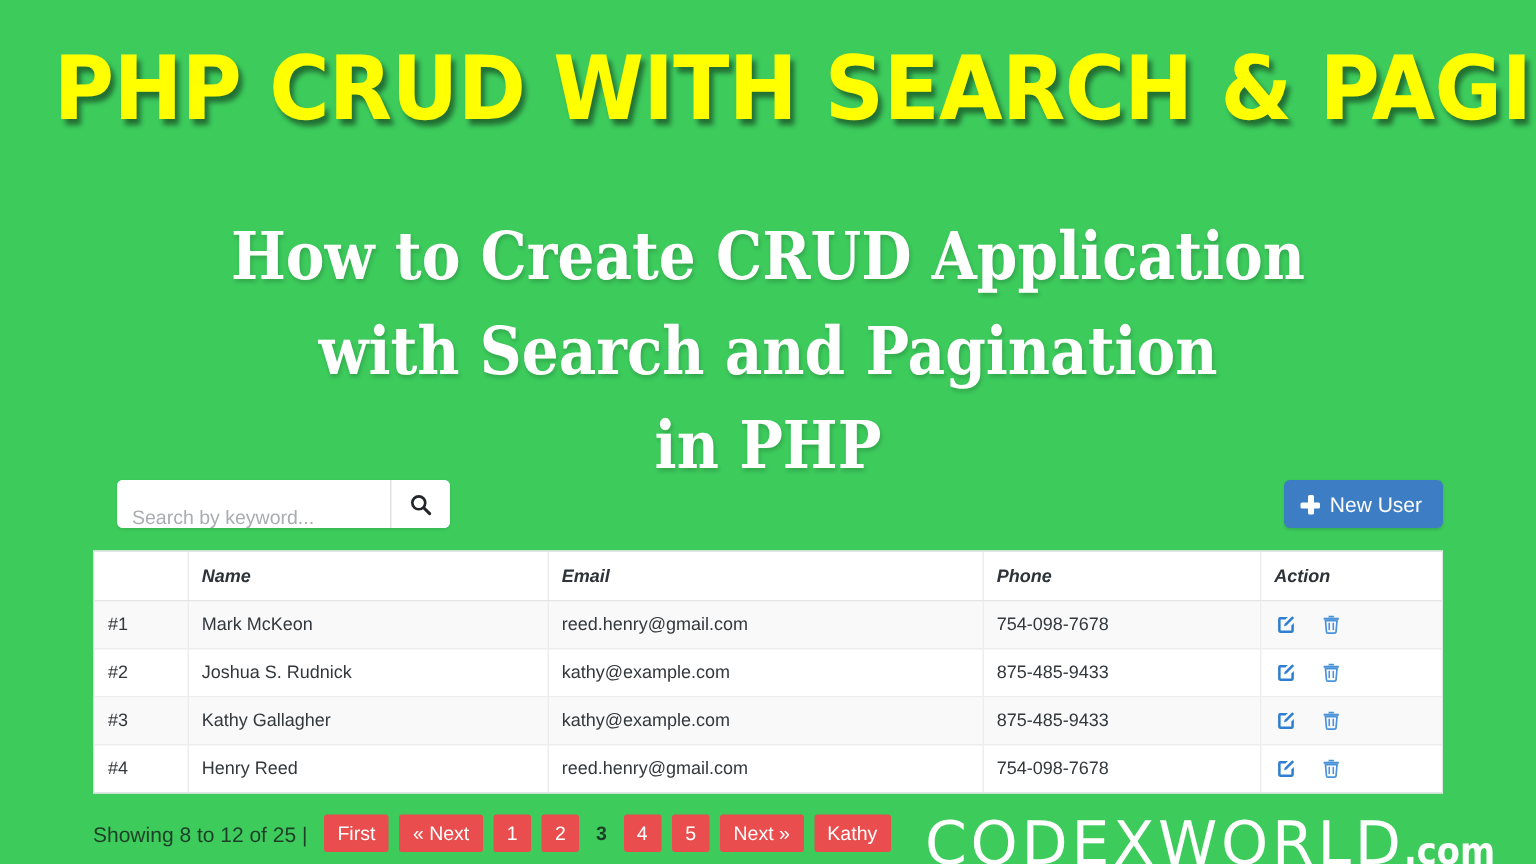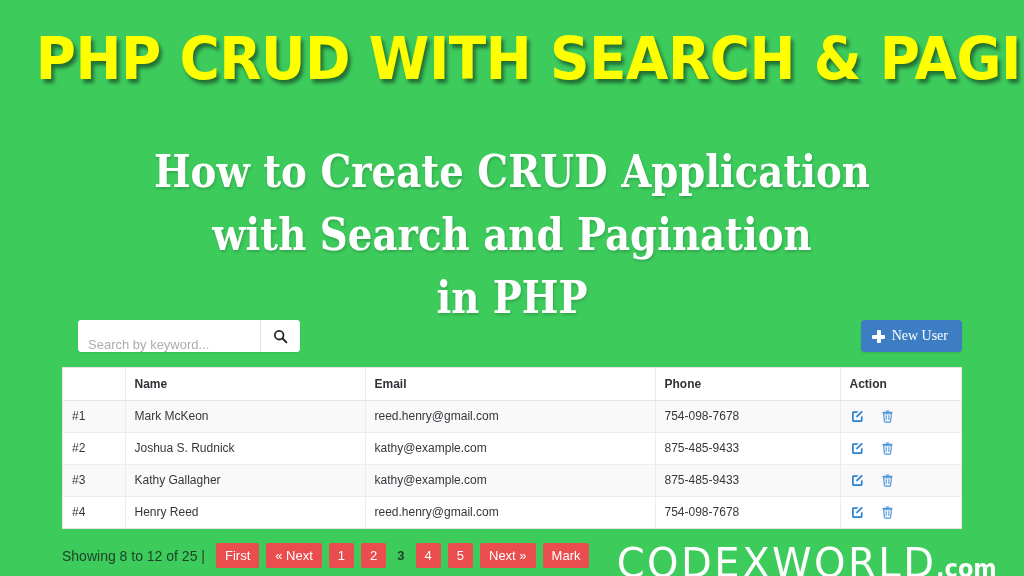--- a/index.html
+++ b/index.html
@@ -108,21 +108,21 @@
   .new-user-btn {
     position: absolute;
     right: 0;
     top: 0;
     height: 32px;
     padding: 0 14px 0 11px;
     background: #3c7dc4;
     border: none;
     border-radius: 4px;
     color: #ffffff;
-    font-family: Liberation Serif, serif;
+    font-family: Liberation Sans, sans-serif;
     font-size: 14px;
     display: flex;
     align-items: center;
     gap: 7px;
     cursor: pointer;
     box-shadow: 0 1px 2px rgba(0,0,0,0.12);
   }
   .plus-icon {
     position: relative;
     width: 13px;
@@ -164,20 +164,21 @@
     height: 32px;
     background: #ffffff;
     border-bottom: 1px solid #e3e5e7;
     border-right: 1px solid #ededee;
     text-align: left;
     padding: 0 9px;
     font-size: 12px;
     font-weight: bold;
     color: #2d3338;
     box-sizing: border-box;
+    font-style: italic;
   }
   table.data thead th:last-child { border-right: none; }
 
   table.data tbody td {
     height: 32px;
     border-bottom: 1px solid #ededee;
     border-right: 1px solid #ededee;
     padding: 0 9px;
     font-size: 12px;
     color: #33383d;
@@ -415,21 +416,21 @@
   <div class="pager">
     <span class="pager-info">Showing 8 to 12 of 25 |</span>
     <button class="pg">First</button>
     <button class="pg">« Next</button>
     <button class="pg">1</button>
     <button class="pg">2</button>
     <span class="pg current">3</span>
     <button class="pg">4</button>
     <button class="pg">5</button>
     <button class="pg">Next »</button>
-    <button class="pg">Mark</button>
+    <button class="pg">Kathy</button>
   </div>
 
   <div class="logo">
     <span class="logo-main">CODEXWORLD</span>
     <span class="logo-tld">.com</span>
   </div>
 
 </div>
 
 </body></html>

